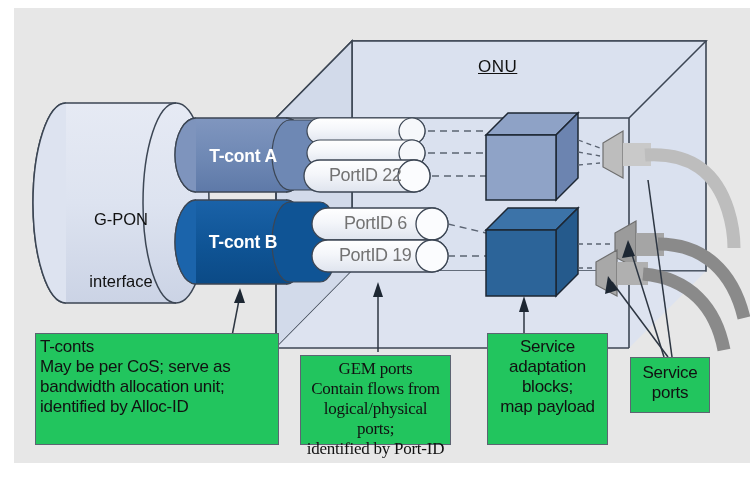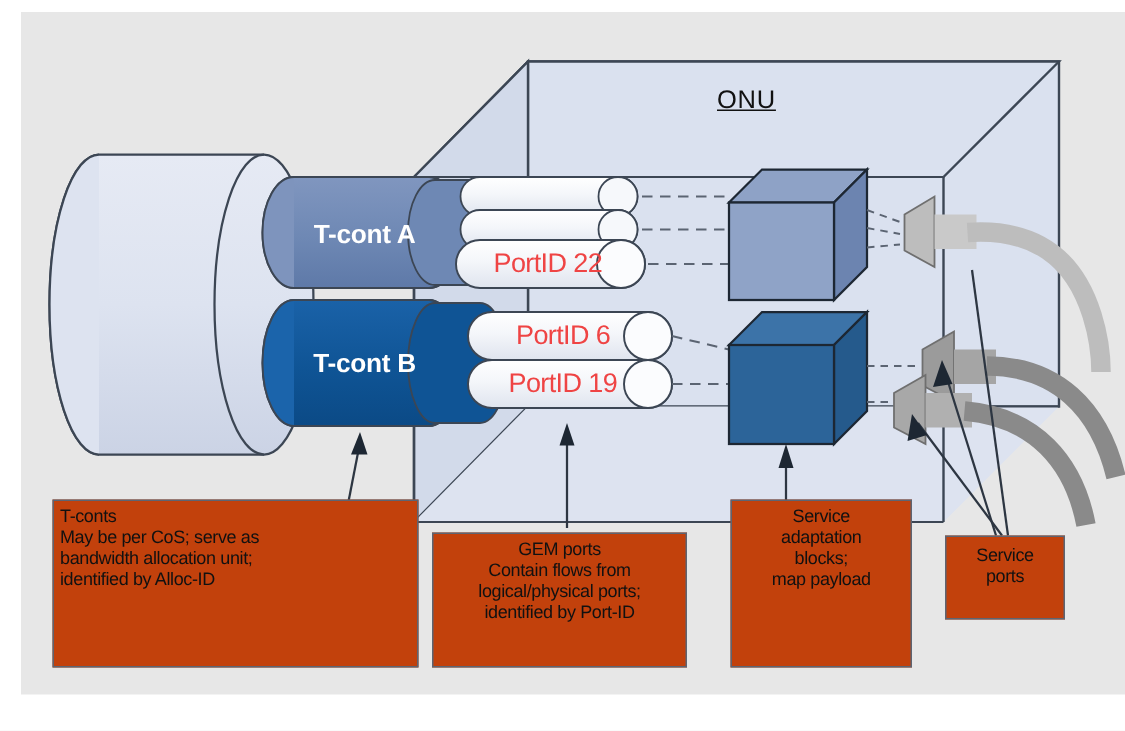--- a/index.html
+++ b/index.html
@@ -12,36 +12,36 @@
     position:absolute;left:0;top:0;width:750px;height:487px;
     background:#ffffff;
   }
   #figure-bg{
     position:absolute;left:14px;top:8px;width:736px;height:455px;
     background:#e7e7e7;
   }
   svg#diagram{position:absolute;left:0;top:0;width:750px;height:487px;}
   .cap-box{
     position:absolute;
-    background:#c2410c;
+    background:#22c55e;
     border:1.4px solid #5d6472;
     box-sizing:border-box;
     color:#111111;
     font-family:"Liberation Sans", sans-serif;
-    font-size:12px;
+    font-size:17px;
     line-height:1.18;
     letter-spacing:-0.25px;
   }
   .cap-inner{padding:3px 4px 2px 4px;}
   .center{text-align:center;}
   .left{text-align:left;}
   .port-lbl{
     position:absolute;
     font-size:18px;
-    color:#ef4444;
+    color:#737373;
     letter-spacing:-0.4px;
     white-space:pre;
   }
   .tcont-lbl{
     position:absolute;
     font-size:17.5px;
     font-weight:bold;
     color:#ffffff;
     letter-spacing:-0.2px;
     white-space:pre;
@@ -213,20 +213,24 @@
       <polygon points="524,296 529,312 519,312" fill="#1d2733" stroke="none"></polygon>
 
       <line x1="664" y1="357" x2="630" y2="248"></line>
       <polygon points="628,240 635,256 622,258" fill="#1d2733" stroke="none"></polygon>
       <line x1="668" y1="357" x2="612" y2="282"></line>
       <polygon points="608,276 618,290 605,294" fill="#1d2733" stroke="none"></polygon>
       <line x1="672" y1="357" x2="648" y2="180"></line>
     </g>
   </svg>
 
+  <div class="gpon-lbl" style="left:56px;top:168px;width:130px;">
+    <div>G-PON</div>
+    <div>interface</div>
+  </div>
 
   <div class="tcont-lbl" style="left:199px;top:146px;width:88px;text-align:center;">T-cont A</div>
 
   <div class="tcont-lbl" style="left:199px;top:232px;width:88px;text-align:center;">T-cont B</div>
 
   <div class="onu-lbl" style="left:478px;top:57px;">ONU</div>
 
   <div class="port-lbl" style="left:329px;top:165px;">PortID 22</div>
 
   <div class="port-lbl" style="left:344px;top:213px;">PortID 6</div>
@@ -235,21 +239,21 @@
 
   <div class="cap-box" style="left:35px;top:333px;width:244px;height:112px;">
     <div class="cap-inner left">
       <div>T-conts</div>
       <div>May be per CoS; serve as</div>
       <div>bandwidth allocation unit;</div>
       <div>identified by Alloc-ID</div>
     </div>
   </div>
 
-  <div class="cap-box" style="left:288px;top:355px;width:170px;height:90px;">
+  <div class="cap-box" style="left:300px;top:355px;width:151px;height:90px;font-family:Liberation Serif, serif;">
     <div class="cap-inner center">
       <div>GEM ports</div>
       <div>Contain flows from</div>
       <div>logical/physical ports;</div>
       <div>identified by Port-ID</div>
     </div>
   </div>
 
   <div class="cap-box" style="left:487px;top:333px;width:121px;height:112px;">
     <div class="cap-inner center">

